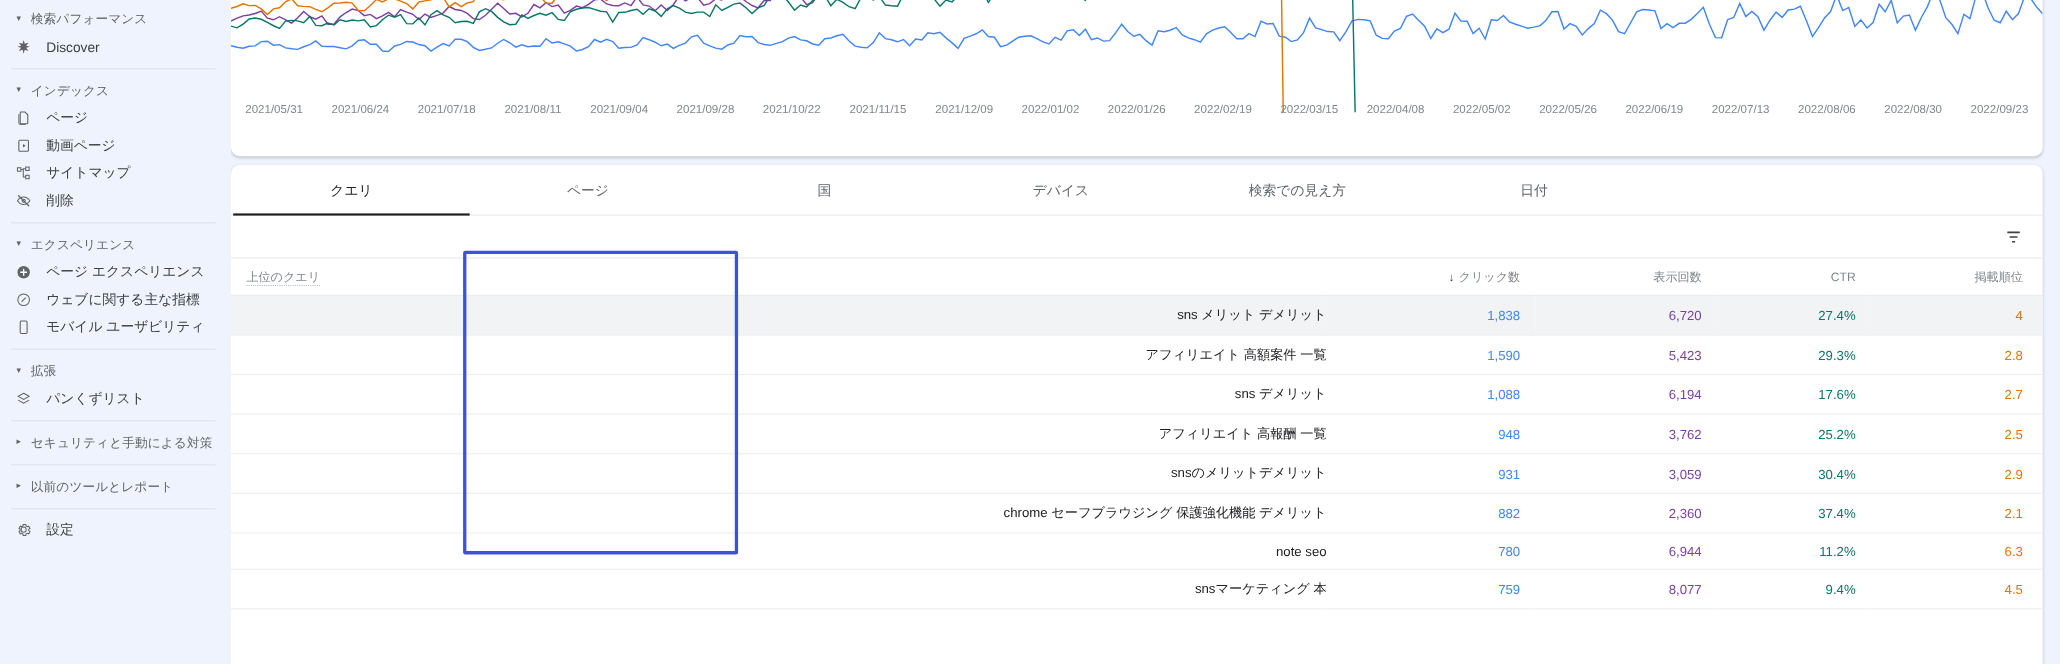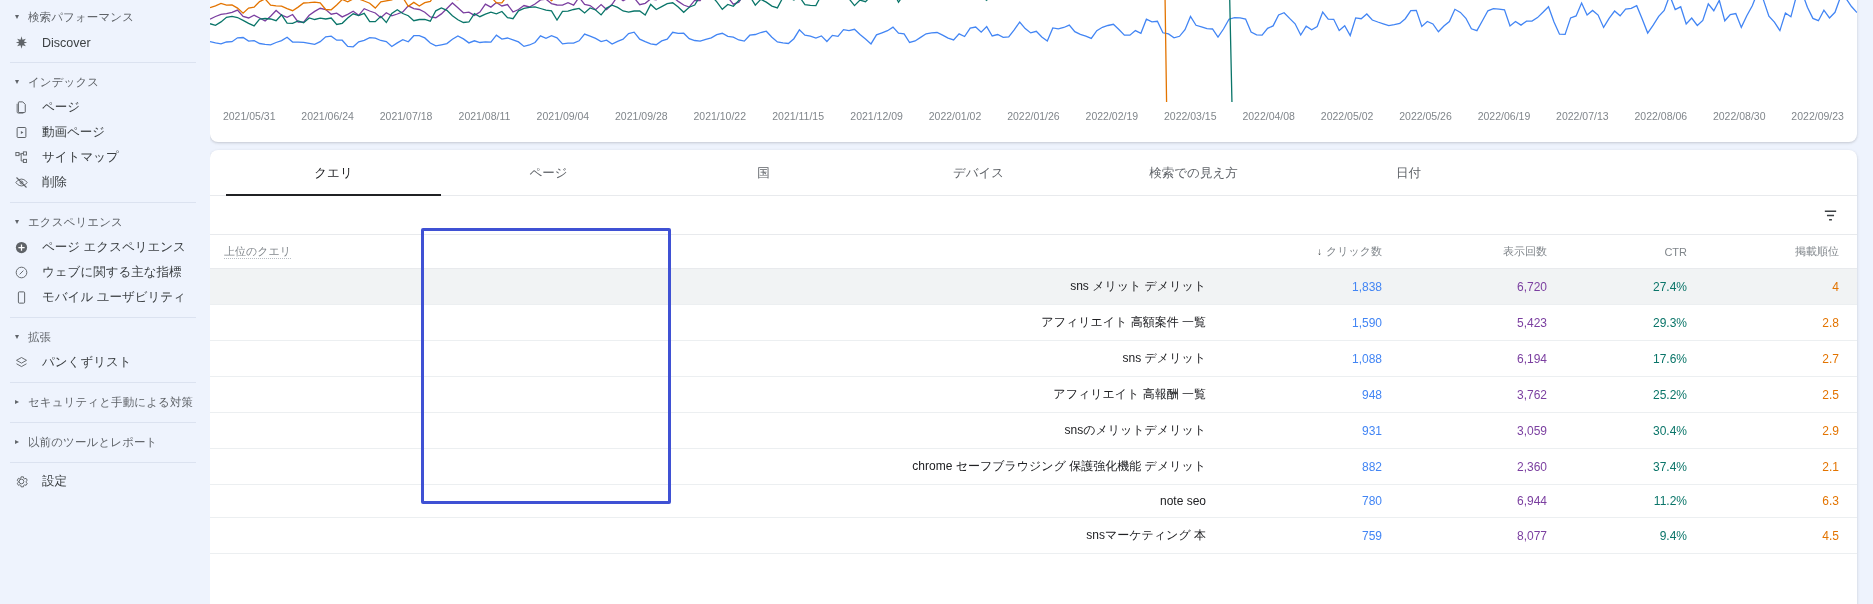--- a/index.html
+++ b/index.html
@@ -84,21 +84,21 @@
     border-radius: 8px;
     overflow: hidden;
   }
   #chart-plot {
     position: absolute; left: 0; top: 0;
     width: 1647px; height: 332px;
   }
   #chart-plot svg { display: block; }
   #x-axis {
     position: absolute;
-    left: 0; bottom: 0;
+    left: 0; bottom: 16px;
     width: 1647px; height: 38px;
     display: flex;
     align-items: flex-start;
     padding-top: 6px;
   }
   .x-tick {
     flex: 1 1 0;
     text-align: center;
     font-size: 10.5px;
     color: #80868b;
@@ -111,21 +111,21 @@
     left: 0; top: 150px;
     width: 1647px;
     height: 470px;
     border-radius: 8px;
     overflow: hidden;
   }
   #tabs {
     display: flex;
     height: 46px;
     border-bottom: 1px solid #e8eaed;
-    padding: 0 16px;
+    padding: 0 2px;
   }
   .tab {
     flex: 0 0 215px;
     display: flex; align-items: center; justify-content: center;
     font-size: 12.5px;
     color: #5f6368;
     cursor: pointer;
     position: relative;
     height: 46px;
     white-space: nowrap;

